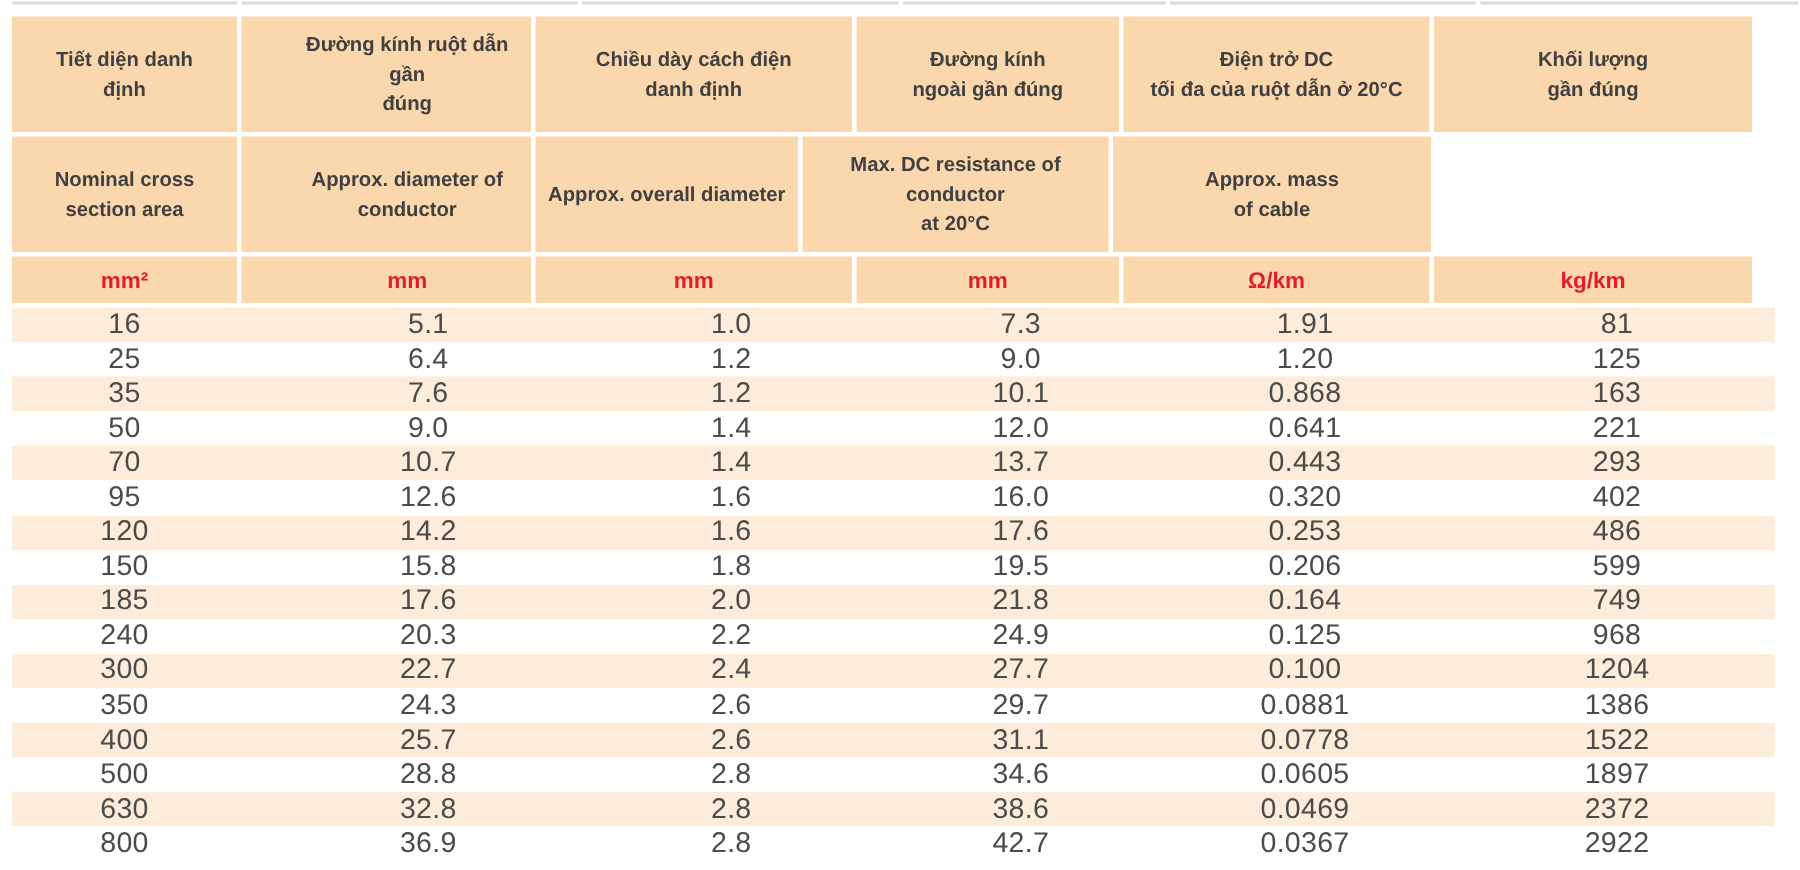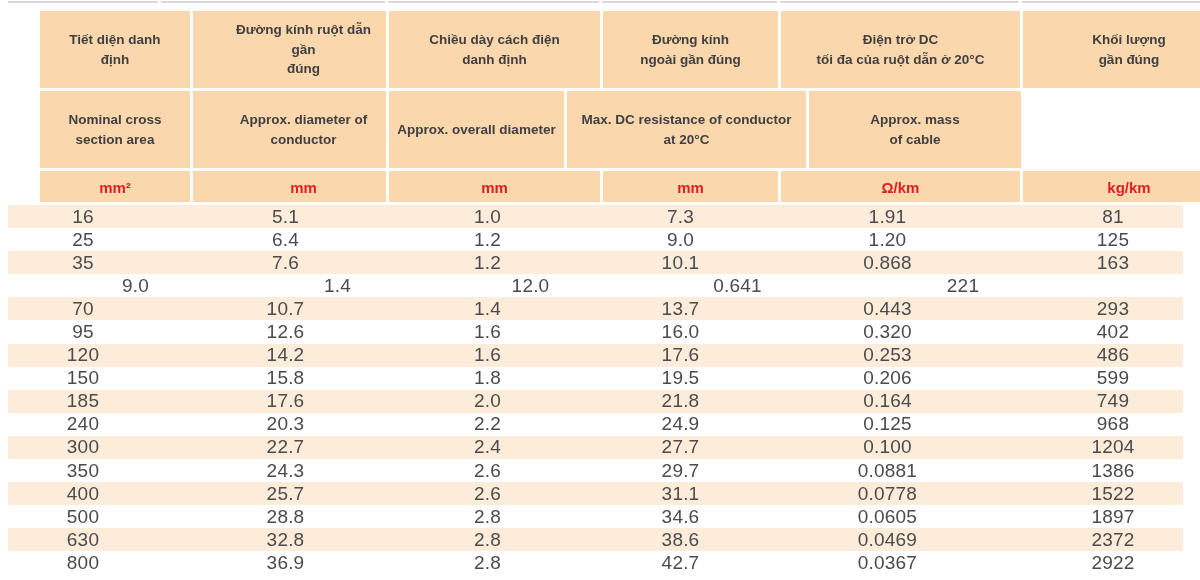--- a/index.html
+++ b/index.html
@@ -26,21 +26,20 @@
   .remnant .seg {
     height: 2px;
     background: #d9d9d9;
     flex: 0 0 auto;
   }
   
   .hrow {
     display: flex;
     gap: 3px;
     margin-bottom: 3px;
-    margin-left: 32px;
   }
   .hcell {
     flex: 0 0 auto;
     background: var(--header-bg, #fbd7ad);
     color: var(--header-text, #404042);
     font-weight: bold;
     font-size: 13.5px;
     line-height: 1.45;
     display: flex;
     align-items: center;
@@ -79,21 +78,21 @@
     text-align: center;
     font-size: 19px;
     color: var(--data-text, #4b4b4d);
     letter-spacing: 0.2px;
   }
   
   .c0 { width: 150px; }
   .c1 { width: 193px; padding-left: 31px; }
   .c2 { width: 211px; }
   .c3 { width: 175px; }
-  .c4 { width: 239px; }
+  .c4 { width: 204px; }
   .c5 { width: 212px; }
 </style>
 </head>
 <body>
 
 <div class="sheet">
   <div class="remnant" id="remnant">
       <div class="seg c0"></div>
       <div class="seg c1"></div>
       <div class="seg c2"></div>
@@ -153,20 +152,21 @@
       </div>
       <div class="drow">
         <div class="dcell c0">35</div>
         <div class="dcell c1">7.6</div>
         <div class="dcell c2">1.2</div>
         <div class="dcell c3">10.1</div>
         <div class="dcell c4">0.868</div>
         <div class="dcell c5">163</div>
       </div>
       <div class="drow">
+        <div class="dcell c0">50</div>
         <div class="dcell c1">9.0</div>
         <div class="dcell c2">1.4</div>
         <div class="dcell c3">12.0</div>
         <div class="dcell c4">0.641</div>
         <div class="dcell c5">221</div>
       </div>
       <div class="drow">
         <div class="dcell c0">70</div>
         <div class="dcell c1">10.7</div>
         <div class="dcell c2">1.4</div>

